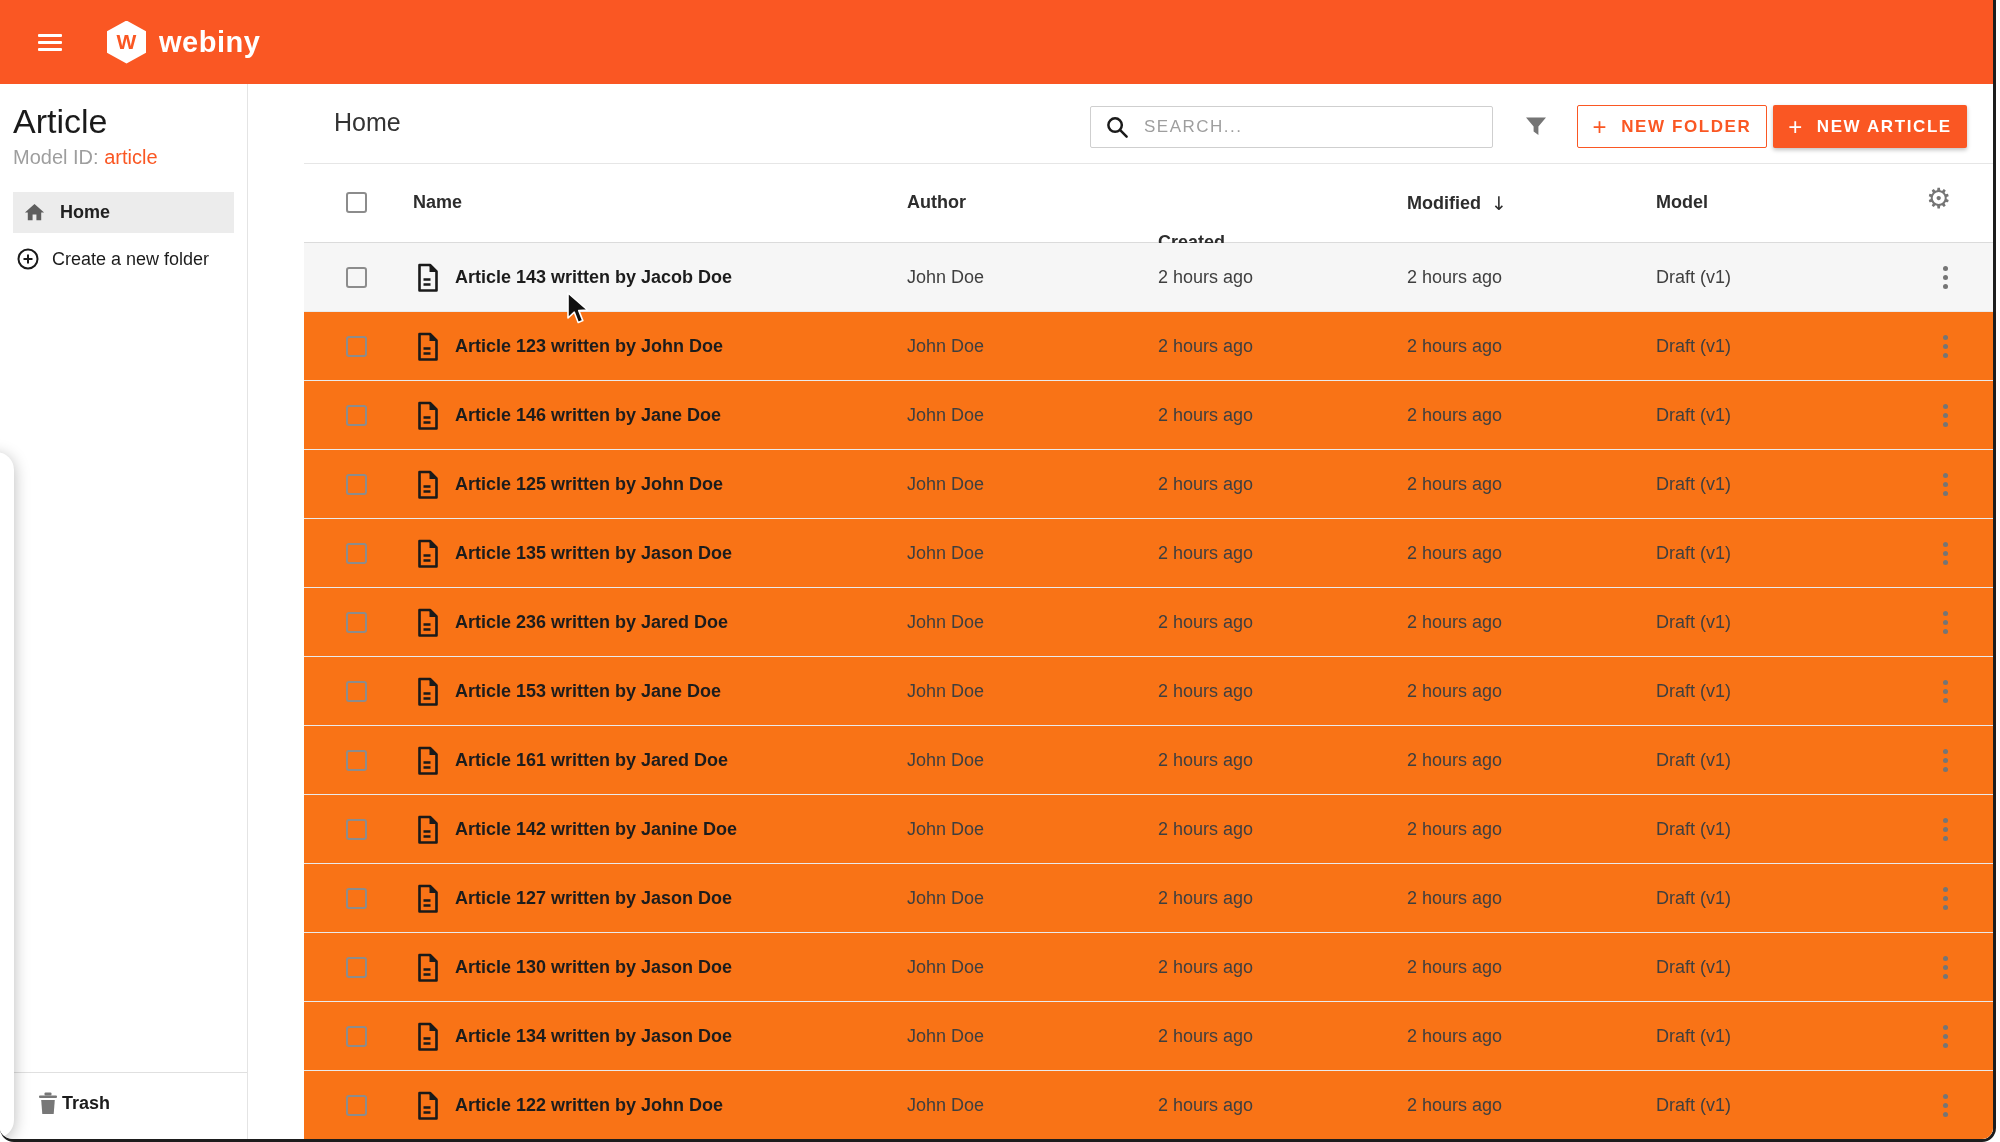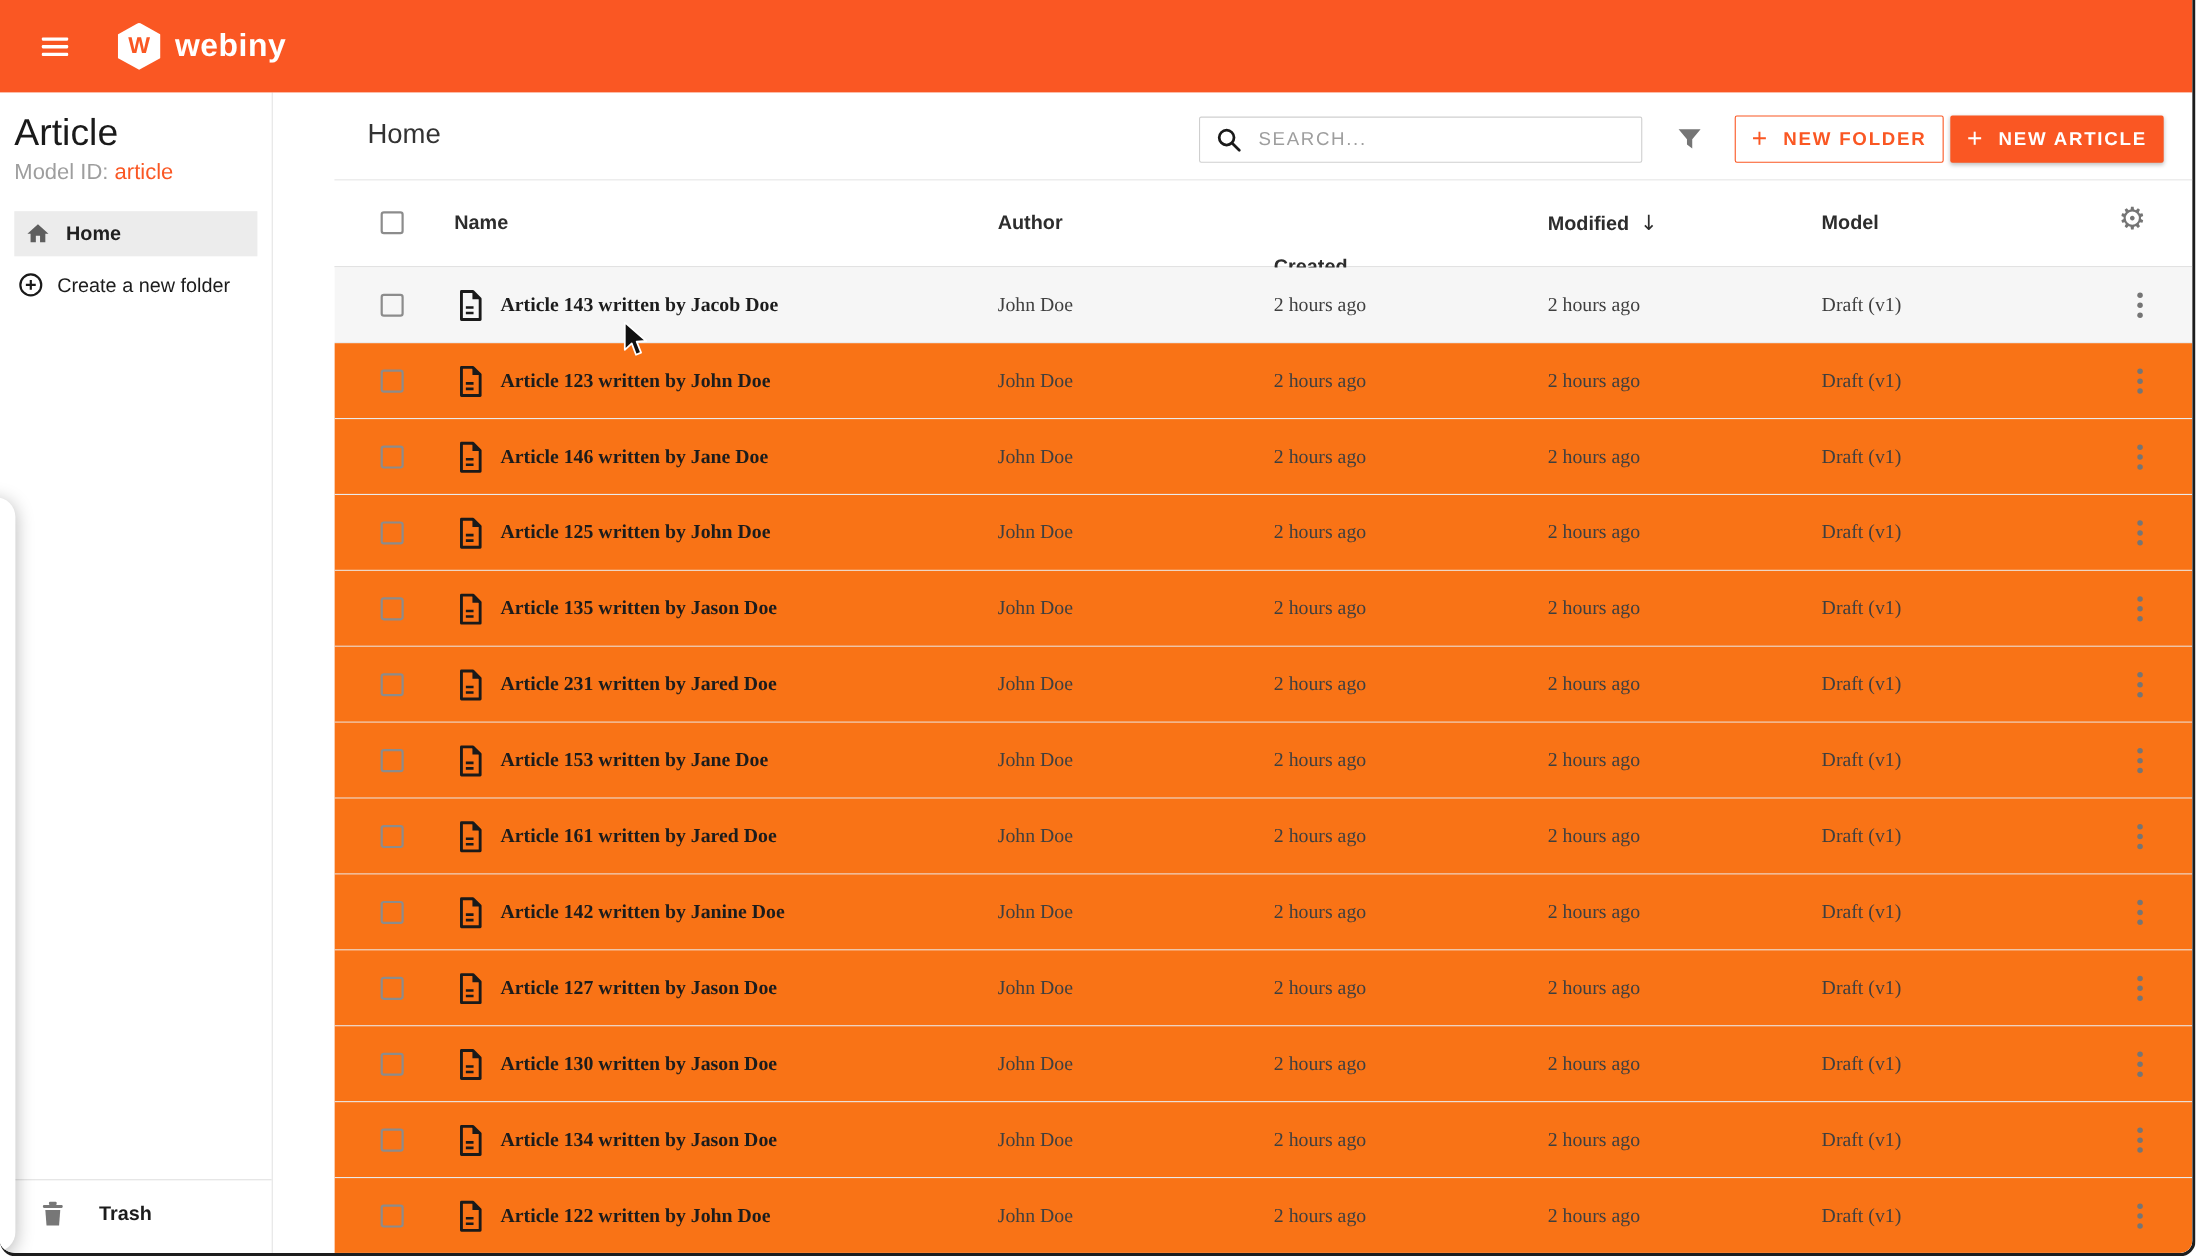--- a/index.html
+++ b/index.html
@@ -33,21 +33,21 @@
             border-right:1px solid #E4E4E4; z-index:10; }
   .sb-title{ position:absolute; left:13px; top:18px; font-size:34px; font-weight:400; color:#1a1a1a; }
   .sb-model{ position:absolute; left:13px; top:62px; font-size:20px; color:#9e9e9e; }
   .sb-model .model-link{ color:var(--primary); cursor:pointer; }
   .sb-home{ position:absolute; left:13px; right:13px; top:108px; height:41px; background:#ECECEC;
             display:flex; align-items:center; gap:14px; padding-left:10px; cursor:pointer; }
   .sb-home .label{ font-size:18px; font-weight:bold; color:#212121; }
   .sb-create{ position:absolute; left:16px; top:163px; display:flex; align-items:center; gap:12px; cursor:pointer; }
   .sb-create .label{ font-size:18px; font-weight:normal; color:#1c1c1c; }
   .sb-footer{ position:absolute; left:0; right:0; top:988px; bottom:0; border-top:1px solid #E0E0E0; }
-  .sb-trash{ position:absolute; left:38px; top:18px; display:flex; align-items:center; gap:32px; cursor:pointer; }
+  .sb-trash{ position:absolute; left:38px; top:18px; display:flex; align-items:center; gap:4px; cursor:pointer; }
   .sb-trash .label{ font-size:18px; font-weight:bold; color:#1c1c1c; }
 
   .drawer-shadow{ position:absolute; left:-178px; top:452px; width:192px; height:686px; background:#fff;
                   border-radius:18px; box-shadow:0 3px 16px rgba(0,0,0,.28); z-index:40; pointer-events:none; }
 
   
   .content{ position:absolute; left:304px; top:84px; right:0; bottom:0; background:#fff; }
   .toolbar{ position:absolute; top:0; left:0; right:0; height:80px; border-bottom:1px solid #E6E6E6; }
   .breadcrumb{ position:absolute; left:30px; top:24px; font-size:25px; color:#333; }
   .search{ position:absolute; left:786px; top:22px; width:403px; height:42px; border:1px solid #CFCFCF;
@@ -71,21 +71,21 @@
              display:inline-block; cursor:pointer; }
   .thead .checkbox{ position:absolute; left:42px; top:28px; }
   .th{ position:absolute; top:28px; font-size:18px; font-weight:bold; color:#2d2d2d; }
   .th-name{ left:109px; } .th-author{ left:603px; } .th-created{ left:854px;margin-top:40px; }
   .th-modified{ left:1103px; display:flex; align-items:center; gap:10px; }
   .th-modified .sort-arrow{ font-size:19px; font-weight:400; color:#2d2d2d; font-family:"DejaVu Sans",sans-serif; }
   .th-status{ left:1352px; }
   .th-gear{ position:absolute; left:1622px; top:18px; font-size:28px; color:#757575; cursor:pointer;
             font-family:"DejaVu Sans",sans-serif; font-weight:400; }
 
-  .rows{ position:absolute; top:159px; left:0; right:0; bottom:0; overflow:hidden;font-family:Liberation Serif, serif; }
+  .rows{ position:absolute; top:159px; left:0; right:0; bottom:0; overflow:hidden; }
   .row{ position:relative; height:69px; border-bottom:1px solid #EAEAEA; background:#f97316; }
   .row.hovered{ background:var(--row-hover); }
   .row .checkbox{ position:absolute; left:42px; top:24px; }
   .doc-icon{ position:absolute; left:112px; top:20px; }
   .cell{ position:absolute; top:50%; transform:translateY(-50%); font-size:18px; color:#3f3f3f; white-space:nowrap; }
   .cell-name{ left:151px; font-weight:bold; color:#1c1c1c; }
   .cell-author{ left:603px; } .cell-created{ left:854px; }
   .cell-modified{ left:1103px; } .cell-status{ left:1352px; }
   .kebab{ position:absolute; left:1630px; top:50%; transform:translateY(-50%); width:22px; height:32px;
           display:flex; flex-direction:column; align-items:center; justify-content:center; gap:4px; cursor:pointer; }
@@ -284,21 +284,21 @@
   </div>
         <div class="row">
     <span class="checkbox"></span>
     <span class="doc-icon">
       <svg width="24" height="30" viewBox="0 0 24 30">
         <path d="M3.5 2 h10.5 l6.5 6.5 v19 h-17 z" fill="none" stroke="#1a1a1a" stroke-width="2.6" stroke-linejoin="round"></path>
         <path d="M13.5 2 v7 h7 z" fill="#1a1a1a"></path>
         <path d="M7.5 16.5 h7 M7.5 21.5 h7" stroke="#1a1a1a" stroke-width="2.4"></path>
       </svg>
     </span>
-    <span class="cell cell-name">Article 231 written by Jared Doe</span>
+    <span class="cell cell-name">Article 236 written by Jared Doe</span>
     <span class="cell cell-author">John Doe</span>
     <span class="cell cell-created">2 hours ago</span>
     <span class="cell cell-modified">2 hours ago</span>
     <span class="cell cell-status">Draft (v1)</span>
     <span class="kebab">
             <i></i>
             <i></i>
             <i></i>
           </span>
   </div>

